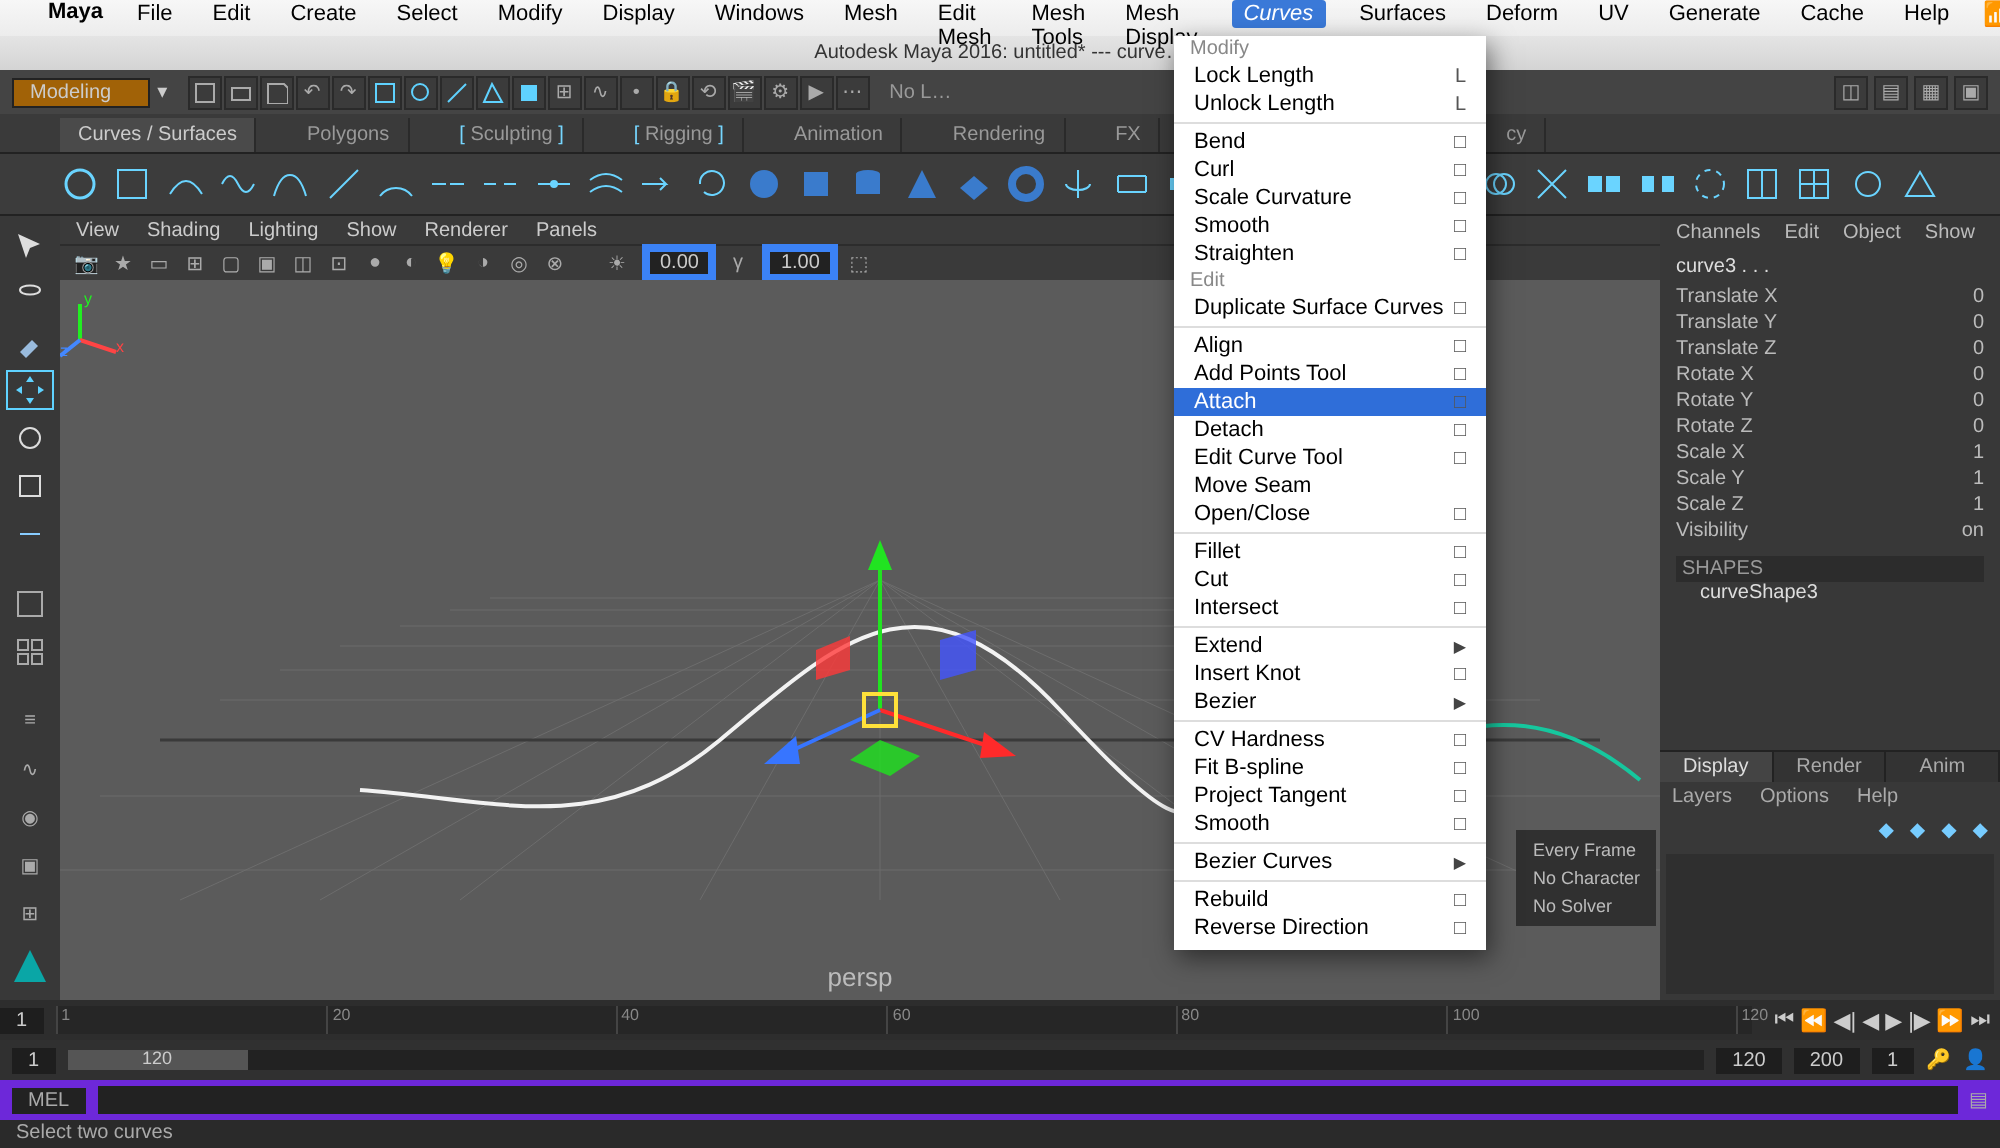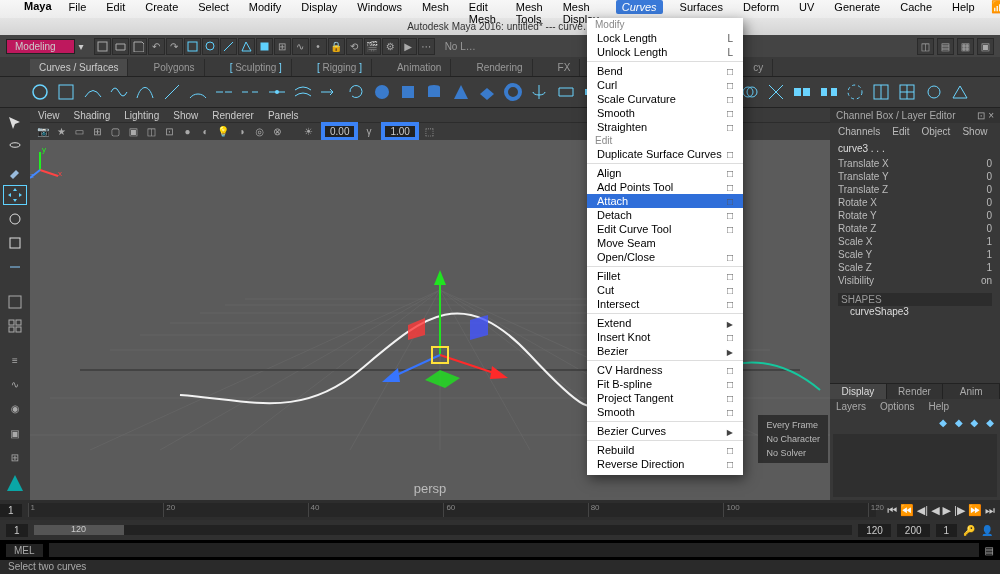--- a/index.html
+++ b/index.html
@@ -12,21 +12,21 @@
 .mac-menubar .menu-item { padding: 1px 3px; }
 .mac-menubar .menu-item.active { background: #3a79d8; color: #fff; border-radius: 2px; padding: 1px 6px; font-style: italic; }
 .mac-right { margin-left: auto; display: flex; gap: 12px; align-items: center; font-size: 12px; }
 
 
 .title-bar { height: 17px; background: linear-gradient(#e4e4e4,#d4d4d4); color: #333; font-size: 10px; display: flex; justify-content: center; align-items: center; position: relative; }
 
 
 .maya-top { background: #444; border-bottom: 1px solid #222; }
 .top-row1 { height: 22px; display: flex; align-items: center; padding: 0 6px; gap: 4px; }
-.workspace-select { background: #be185d; color: #ccc; border: 1px solid #222; padding: 1px 18px 1px 8px; font-size: 10px; }
+.workspace-select { background: #a16207; color: #ccc; border: 1px solid #222; padding: 1px 18px 1px 8px; font-size: 10px; }
 .icon-strip { display: flex; gap: 1px; margin-left: 6px; }
 .tool-icn { width: 17px; height: 17px; background: #3b3b3b; border: 1px solid #2a2a2a; display: flex; align-items: center; justify-content: center; }
 .tool-icn.blue svg { stroke:#5fd2ff; fill:#5fd2ff; }
 .nosel { color:#999; font-size:10px; margin-left:6px; }
 
 .shelf-tabs { display: flex; gap: 16px; padding: 2px 20px 0 30px; font-size: 10px; border-bottom: 1px solid #222; background: #3a3a3a; }
 .shelf-tab { padding: 3px 9px; color: #999; border-right: 1px solid #2a2a2a; }
 .shelf-tab.active { background: #4a4a4a; color: #ccc; }
 .bracket-tab::before { content: "[ "; color:#76d6ff;}
 .bracket-tab::after  { content: " ]"; color:#76d6ff;}
@@ -83,21 +83,21 @@
 .bottom { background:#333; }
 .time-slider { height:20px; position:relative; background:#2d2d2d; display:flex; align-items:center; }
 .ts-track { flex:1; height:14px; background:#262626; margin:0 6px; position:relative; }
 .ts-tick { position:absolute; top:0; height:14px; border-left:1px solid #444; font-size:8px; color:#888; padding-left:2px; }
 .play-ctrls { display:flex; gap:3px; padding:0 5px; color:#ccc; font-size:11px; }
 .range-row { height:20px; display:flex; align-items:center; gap:6px; padding:0 6px; background:#303030; }
 .range-box { background:#1e1e1e; color:#ccc; padding:1px 8px; font-size:10px; }
 .range-track { flex:1; height:10px; background:#222; position:relative; }
 .range-knob { position:absolute; left:0; top:0; height:10px; width:90px; background:#555; }
 .range-label { position:absolute; left:50%; transform:translateX(-50%); font-size:9px; color:#ccc; top:-1px;}
-.cmd-row { height:20px; display:flex; align-items:center; padding:0 6px; gap:6px; background:#000000; }
+.cmd-row { height:20px; display:flex; align-items:center; padding:0 6px; gap:6px; background:#6d28d9; }
 .mel { background:#222; color:#aaa; padding:1px 8px; }
 .cmd-input { flex:1; height:14px; background:#222; }
 .status-row { height:16px; background:#2a2a2a; color:#aaa; padding:1px 8px; font-size:10px; }
 </style>
 </head>
 <body>
 
 <div class="mac-menubar">
   <span class="apple"></span>
   <span class="app-name">Maya</span>
@@ -556,24 +556,20 @@
         <line x1="10" y1="30" x2="28" y2="36" stroke="#f44" stroke-width="2"></line>
         <line x1="10" y1="30" x2="0" y2="38" stroke="#48f" stroke-width="2"></line>
         <text x="12" y="12" fill="#2e2" font-size="8">y</text>
         <text x="28" y="36" fill="#f44" font-size="8">x</text>
         <text x="0" y="38" fill="#48f" font-size="8">z</text>
       </svg>
     </div>
   </div>
 
   <div class="right-panel">
-    <div class="rp-head">
-      <span>Channel Box / Layer Editor</span>
-      <span>⊡ ×</span>
-    </div>
     <div class="rp-tabs">
       <span>Channels</span>
       <span>Edit</span>
       <span>Object</span>
       <span>Show</span>
     </div>
     <div class="rp-body">
       <div style="color:#ddd;margin-bottom:3px">curve3 . . .</div>
       <div class="attr-row">
           <span>Translate X</span>

